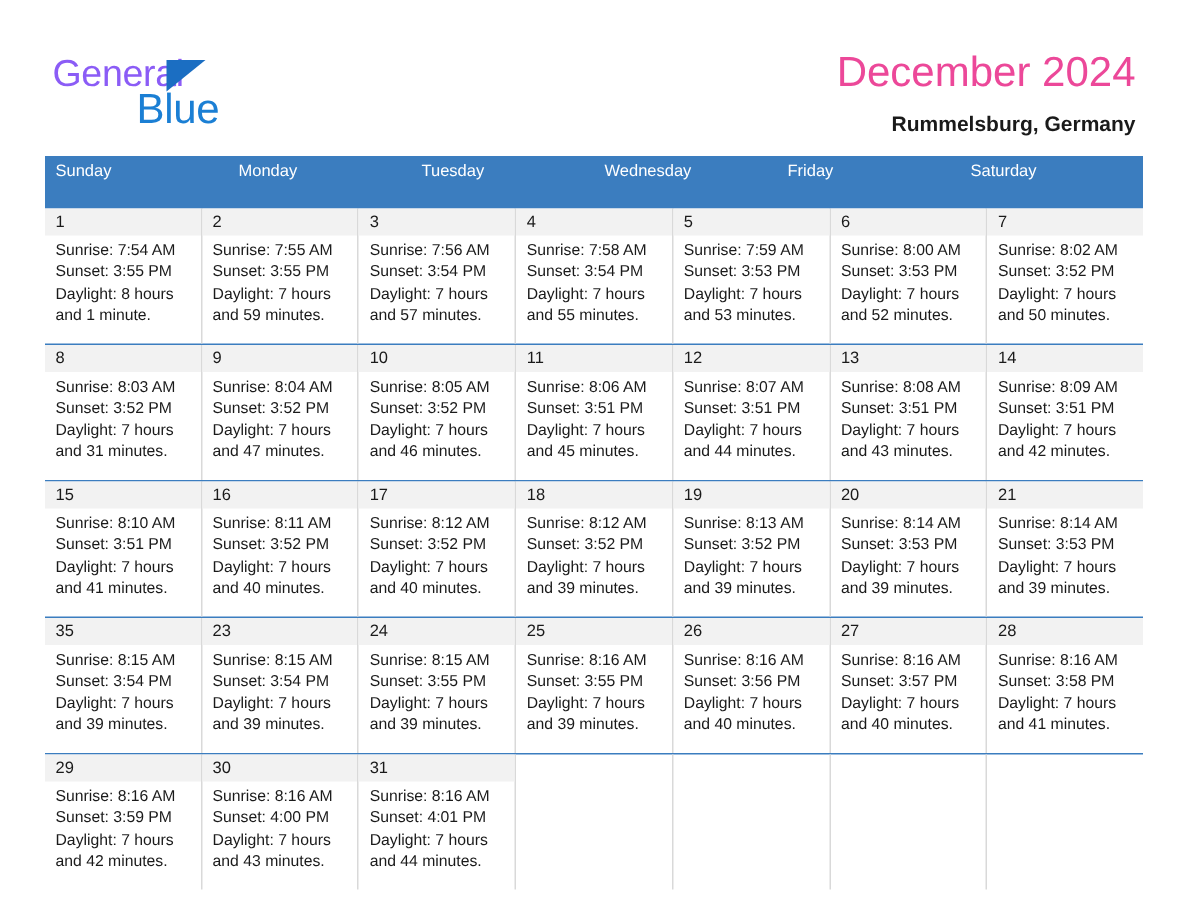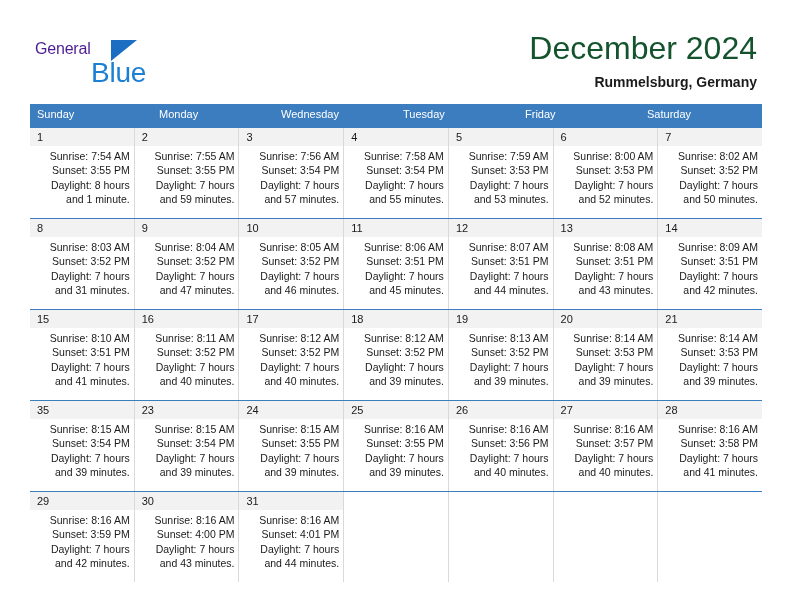--- a/index.html
+++ b/index.html
@@ -34,23 +34,23 @@
     position: absolute;
     left: 35px;
     top: 36px;
     width: 180px;
     height: 48px;
   }
   .logo-general {
     position: absolute;
     left: 0;
     top: 0;
-    font-size: 16px;
+    font-size: 25px;
     font-weight: 400;
-    color: #4c1d95;
+    color: #8b5cf6;
     letter-spacing: -0.2px;
     line-height: 26px;
   }
   .logo-triangle {
     position: absolute;
     left: 76px;
     top: 4px;
     width: 0;
     height: 0;
     border-left: 26px solid #1b6ec2;
@@ -66,23 +66,23 @@
     letter-spacing: -0.2px;
     line-height: 26px;
   }
   .title-block {
     position: absolute;
     right: 35px;
     top: 30px;
     text-align: right;
   }
   .month-title {
-    font-size: 32px;
+    font-size: 28px;
     font-weight: 400;
-    color: #14532d;
+    color: #ec4899;
     line-height: 36px;
     white-space: nowrap;
   }
   .location {
     font-size: 14px;
     font-weight: 700;
     color: #1a1a1a;
     line-height: 20px;
     margin-top: 6px;
     white-space: nowrap;
@@ -96,21 +96,21 @@
     width: 732px;
   }
   .weekday-header {
     display: flex;
     width: 100%;
     background: #3b7dbf;
   }
   .weekday-cell {
     flex: 1 1 0;
     box-sizing: border-box;
-    height: 23px;
+    height: 34px;
     line-height: 21px;
     padding-left: 7px;
     font-size: 11px;
     color: #ffffff;
     font-weight: 400;
     white-space: nowrap;
     overflow: hidden;
   }
 
   .week-row {
@@ -145,21 +145,20 @@
     display: flex;
     align-items: center;
   }
   .day-number {
     font-size: 11px;
     color: #1a1a1a;
     line-height: 14px;
   }
   .day-info {
     padding: 3px 4px 0 7px;
-    text-align: right;
   }
   .info-line {
     font-size: 10.5px;
     line-height: 14.4px;
     color: #1a1a1a;
     white-space: nowrap;
   }
 </style>
 </head>
 <body>
@@ -179,22 +178,22 @@
       <div class="location">Rummelsburg, Germany</div>
     </div>
 
   </div>
 
   <div class="calendar">
 
     <div class="weekday-header">
       <div class="weekday-cell">Sunday</div>
       <div class="weekday-cell">Monday</div>
+      <div class="weekday-cell">Tuesday</div>
       <div class="weekday-cell">Wednesday</div>
-      <div class="weekday-cell">Tuesday</div>
       <div class="weekday-cell">Friday</div>
       <div class="weekday-cell">Saturday</div>
     </div>
 
     <div class="week-row">
       <div class="day-cell">
         <div class="day-number-bar">
             <span class="day-number">1</span>
           </div>
         <div class="day-info">

